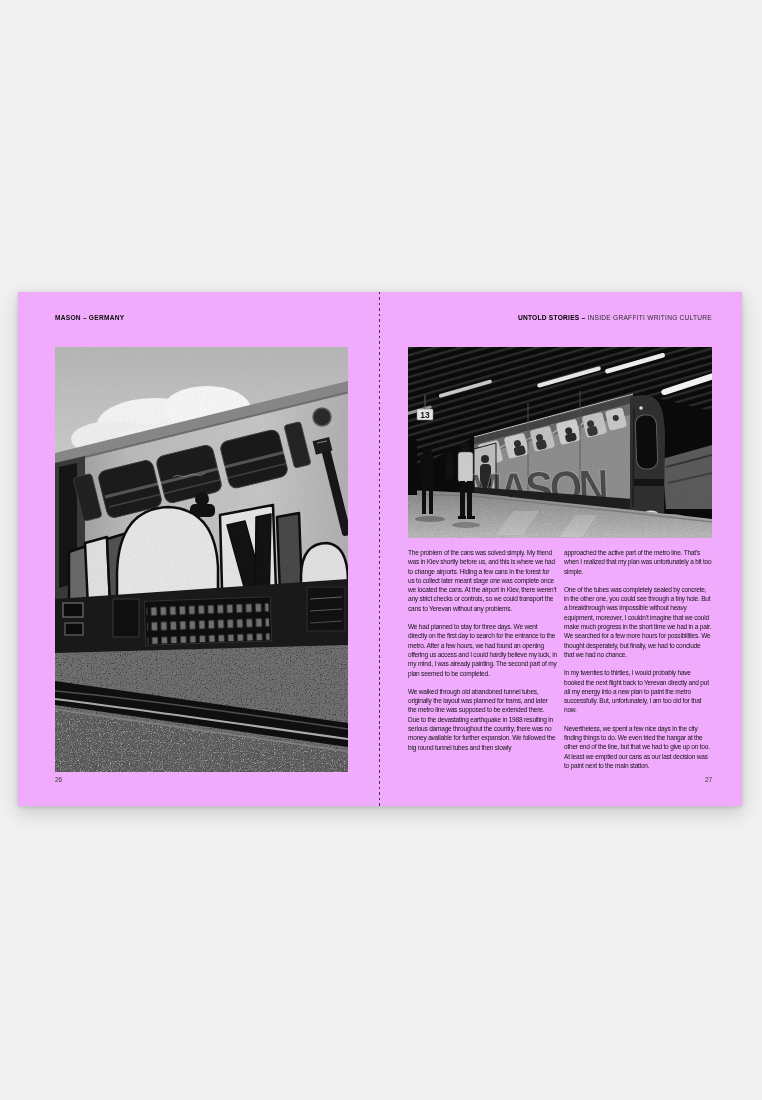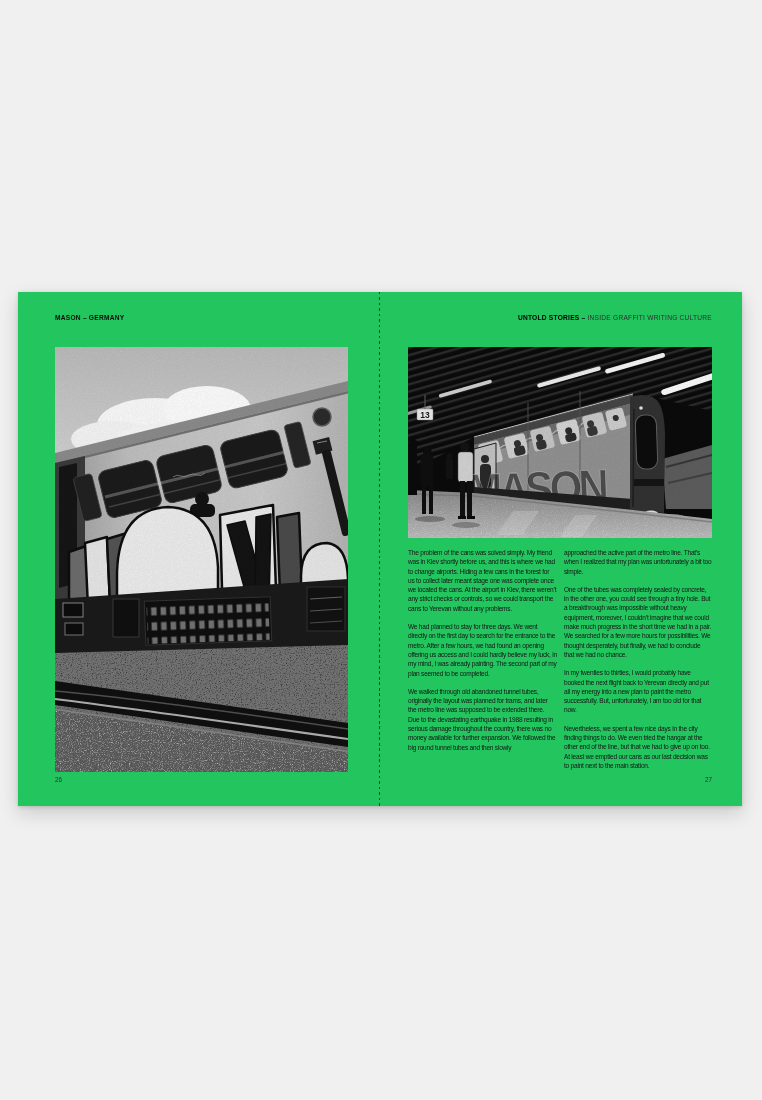--- a/index.html
+++ b/index.html
@@ -3,21 +3,21 @@
 <meta charset="utf-8">
 <style>
   html,body{margin:0;padding:0;}
   body{
     width:762px;height:1100px;position:relative;
     background:#f0f0f0;overflow:hidden;
     font-family:"Liberation Sans",sans-serif;
   }
   .spread{
     position:absolute;left:18px;top:292px;width:724px;height:514px;
-    background:#22c55e;
+    background:#f0abfc;
     box-shadow:0 7px 18px rgba(0,0,0,.16),0 1px 4px rgba(0,0,0,.14);
   }
   .fold{
     position:absolute;left:361px;top:0;width:1px;height:100%;
     background:repeating-linear-gradient(to bottom,#3a3a3a 0 2.5px,transparent 2.5px 5.5px);
   }
   .hdr{
     position:absolute;top:22px;font-size:6.6px;line-height:8px;
     letter-spacing:.25px;color:#0d0d0d;font-weight:bold;white-space:nowrap;
   }

